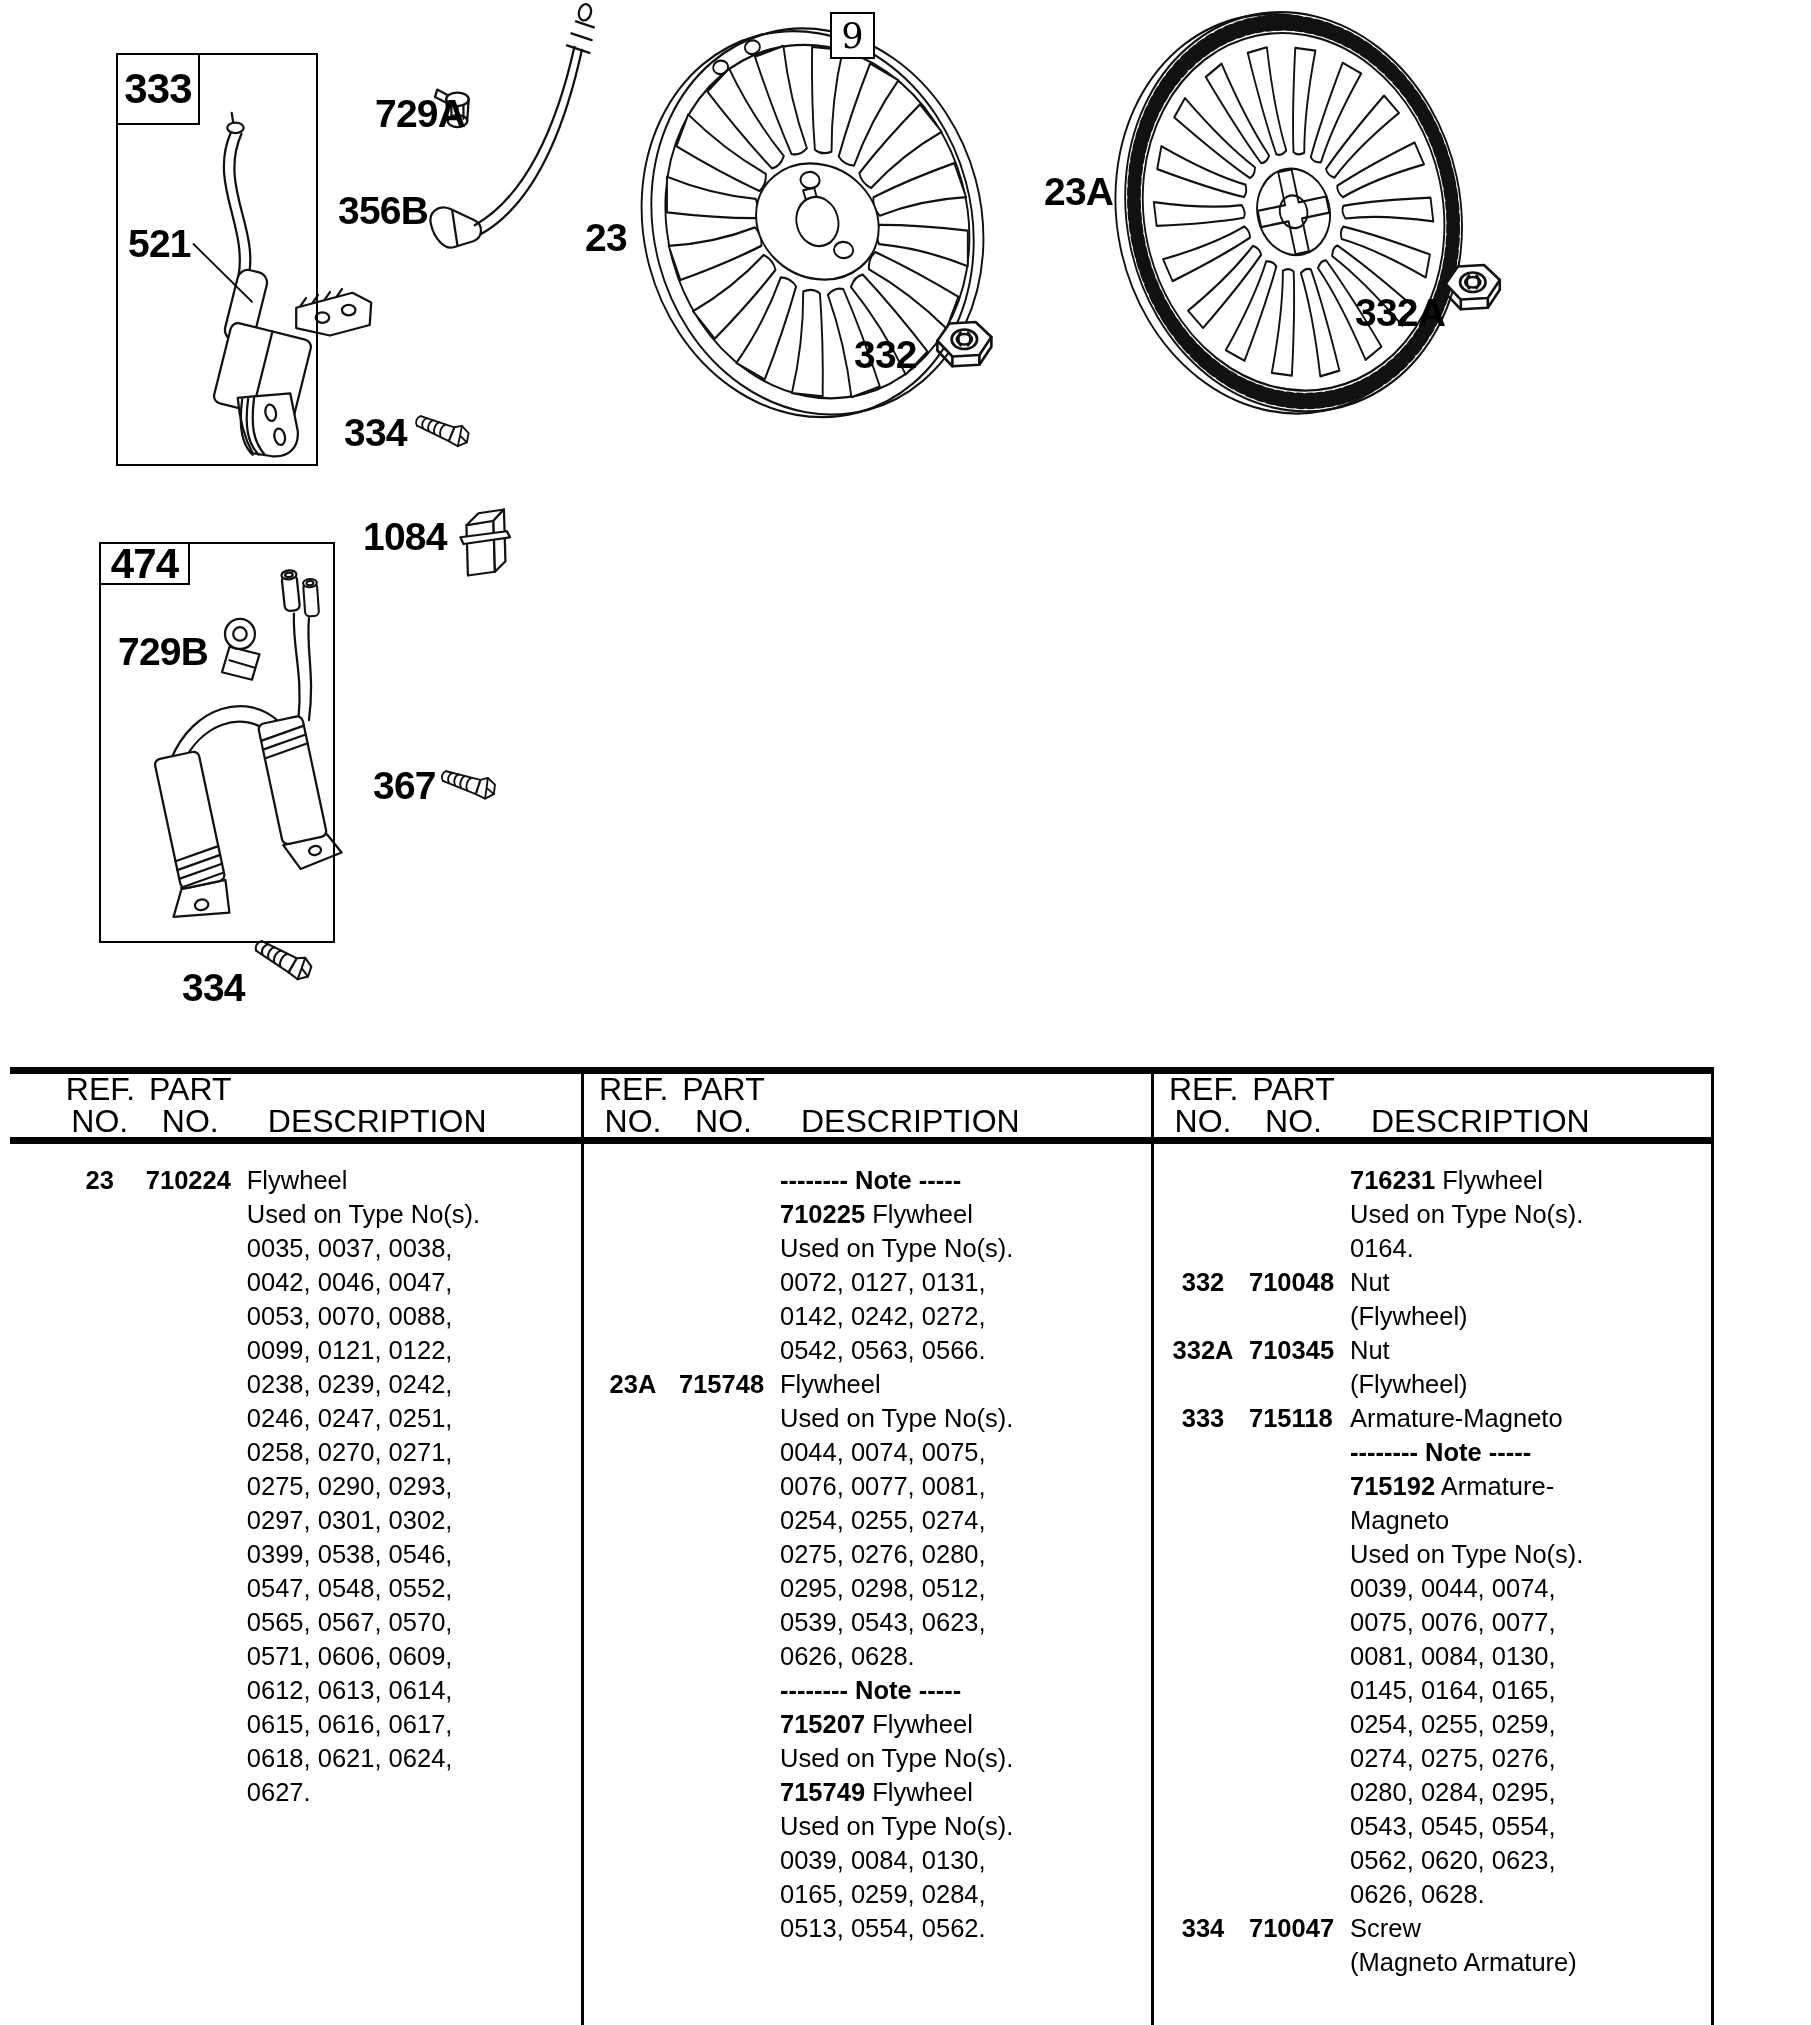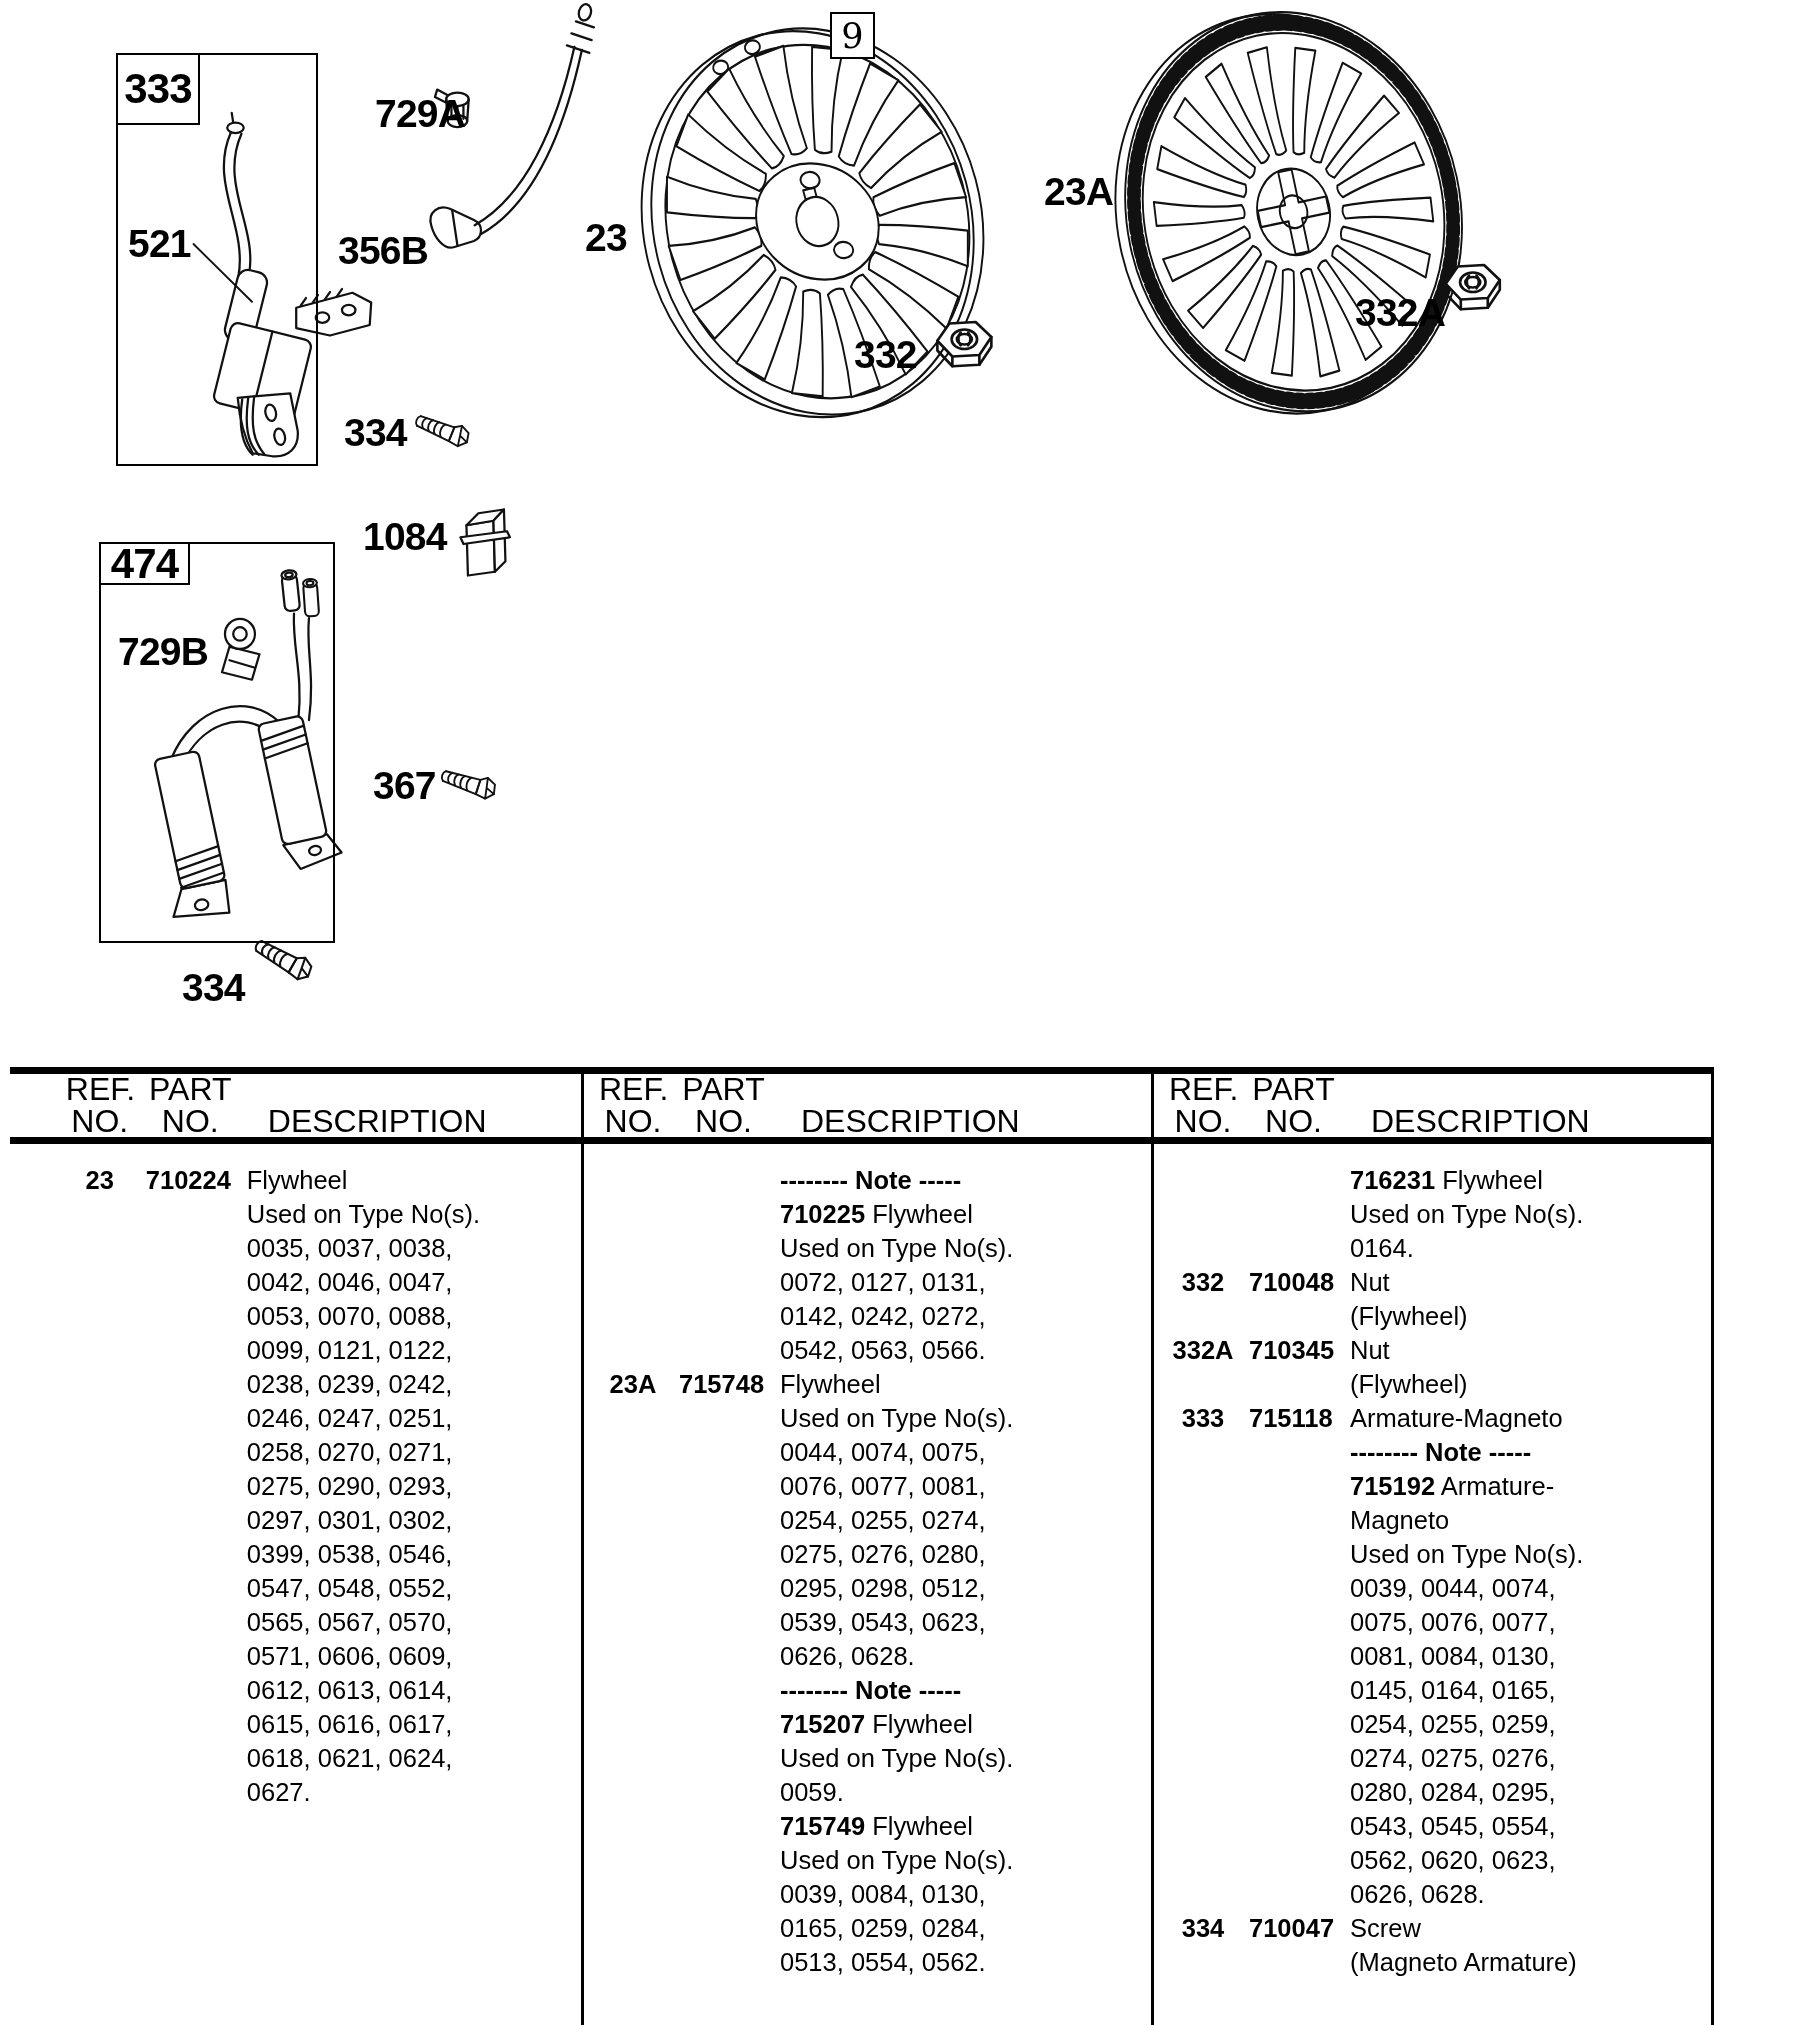--- a/index.html
+++ b/index.html
@@ -234,21 +234,21 @@
 <div class="label-box" style="left:99px;top:542px;width:91px;height:43px;">
   <span>474</span>
 </div>
 
 <div class="nine-box" style="left:830px;top:12px;width:45px;height:47px;">
   <span>9</span>
 </div>
 
 <div class="callout" style="left:128px;top:222px;">521</div>
 <div class="callout" style="left:341px;top:92px;margin-left:34px;">729A</div>
-<div class="callout" style="left:338px;top:189px;margin-top:40px;">356B</div>
+<div class="callout" style="left:338px;top:189px;">356B</div>
 <div class="callout" style="left:585px;top:216px;">23</div>
 <div class="callout" style="left:854px;top:333px;">332</div>
 <div class="callout" style="left:1044px;top:170px;">23A</div>
 <div class="callout" style="left:1355px;top:291px;">332A</div>
 <div class="callout" style="left:344px;top:411px;">334</div>
 <div class="callout" style="left:363px;top:515px;">1084</div>
 <div class="callout" style="left:118px;top:630px;">729B</div>
 <div class="callout" style="left:373px;top:764px;">367</div>
 <div class="callout" style="left:182px;top:966px;">334</div>
 
@@ -470,25 +470,20 @@
         <span class="tdesc"><b>715207</b> Flywheel</span>
       </div>
       <div class="trow">
         <span class="tref"></span>
         <span class="tpart"></span>
         <span class="tdesc">Used on Type No(s).</span>
       </div>
       <div class="trow">
         <span class="tref"></span>
         <span class="tpart"></span>
-        <span class="tdesc">0059.</span>
-      </div>
-      <div class="trow">
-        <span class="tref"></span>
-        <span class="tpart"></span>
         <span class="tdesc"><b>715749</b> Flywheel</span>
       </div>
       <div class="trow">
         <span class="tref"></span>
         <span class="tpart"></span>
         <span class="tdesc">Used on Type No(s).</span>
       </div>
       <div class="trow">
         <span class="tref"></span>
         <span class="tpart"></span>

